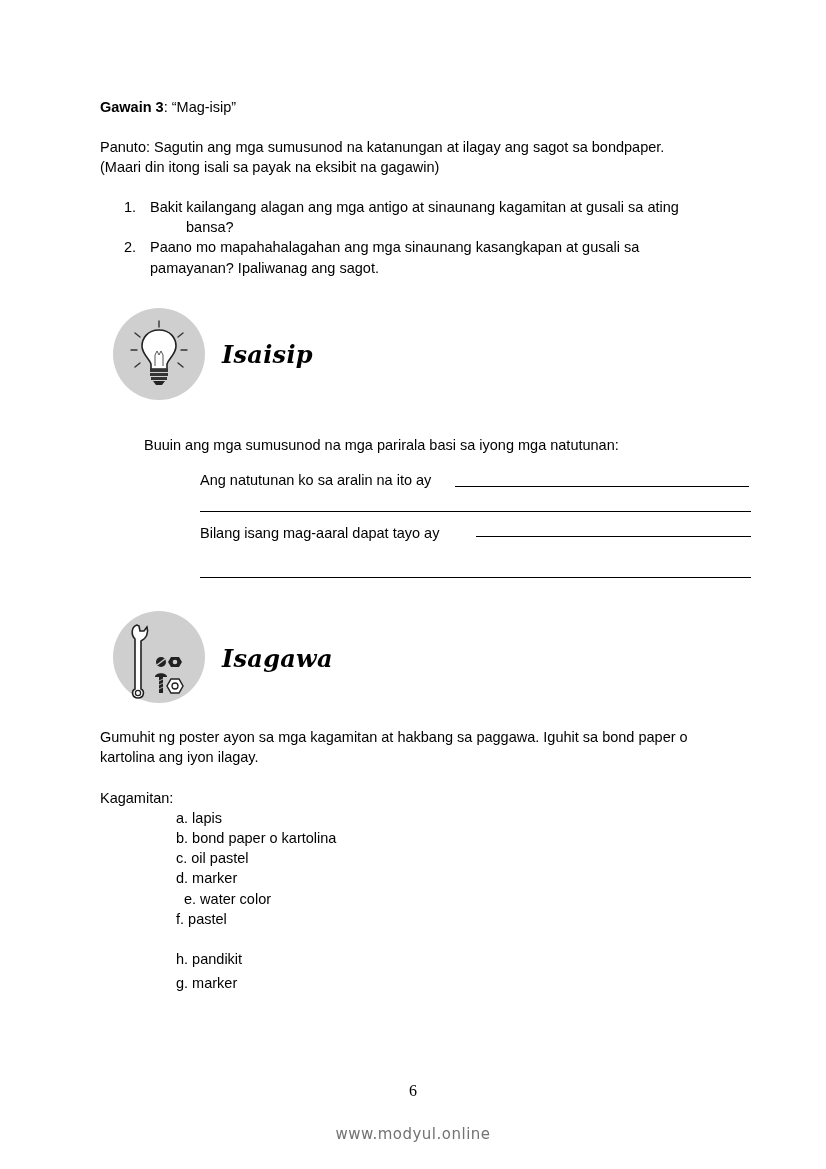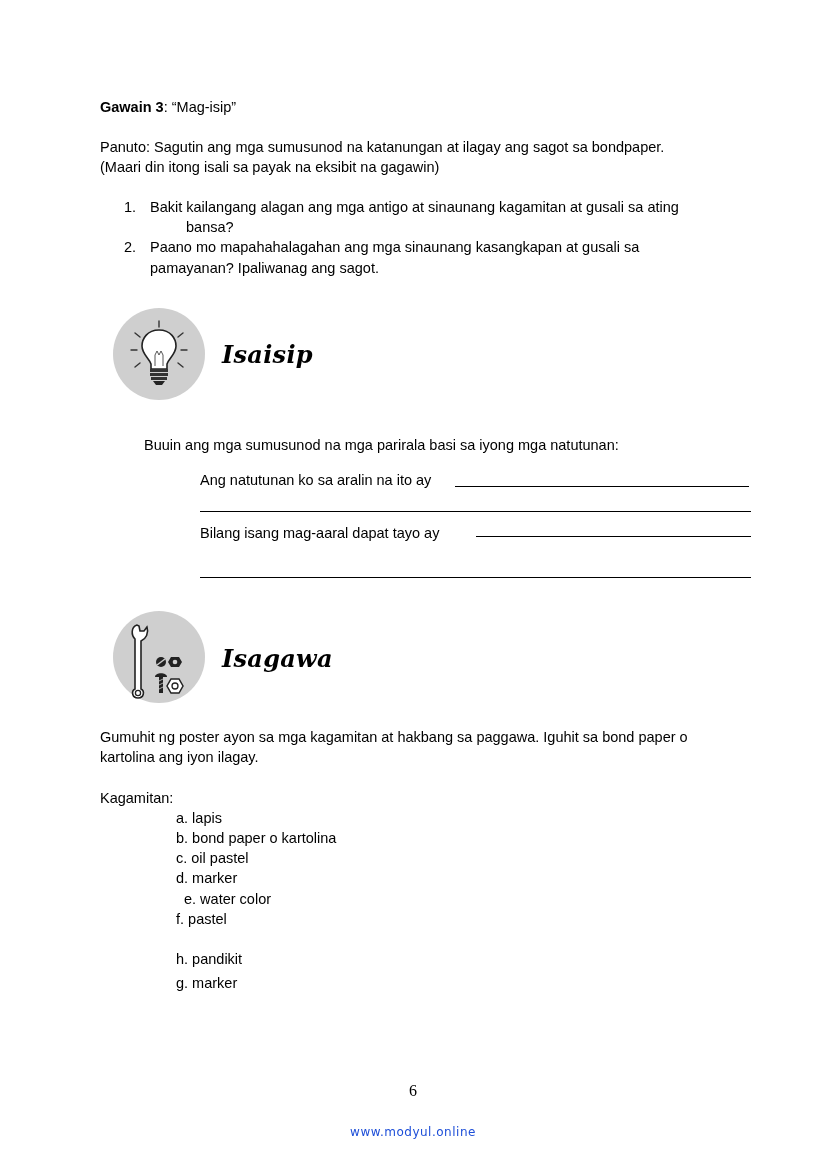--- a/index.html
+++ b/index.html
@@ -9,21 +9,21 @@
     .line-text { white-space: nowrap; }
     .b { font-weight: bold; }
     .circle { position: absolute; width: 92px; height: 92px; border-radius: 50%; background: #cfcfcf; }
     .section-title { position: absolute; font-family: "DejaVu Serif", serif; font-weight: bold;
                      font-style: italic; font-size: 24px; letter-spacing: 0.3px; }
     .rule { position: absolute; height: 0; border-top: 1.3px solid #000; }
     .list-item { position: absolute; white-space: nowrap; }
     .page-num { position: absolute; left: 0; width: 826px; text-align: center; top: 1082px;
                 font-family: "Liberation Serif", serif; font-size: 16px; }
     .watermark { position: absolute; left: 0; width: 826px; text-align: center; top: 1125px;
-                 font-family: "DejaVu Sans", sans-serif; font-size: 12px; color: #1d4ed8; letter-spacing: 0.5px; }
+                 font-family: "DejaVu Sans", sans-serif; font-size: 15px; color: #737373; letter-spacing: 0.5px; }
   </style>
 </head>
 <body>
 
 <div class="abs line-text" style="left:100px; top:99px;">
   <span class="b">Gawain 3</span><span>: “Mag-isip”</span>
 </div>
 <div class="abs line-text" style="left:100px; top:139px;">Panuto: Sagutin ang mga sumusunod na katanungan at ilagay ang sagot sa bondpaper.</div>
 <div class="abs line-text" style="left:100px; top:159px;">(Maari din itong isali sa payak na eksibit na gagawin)</div>
 

